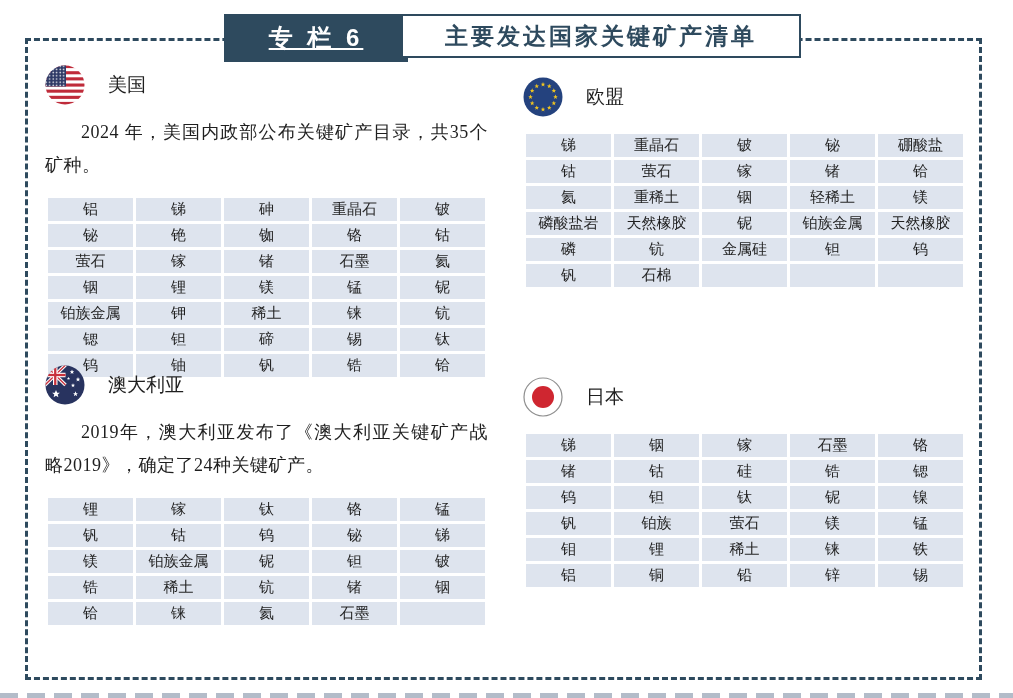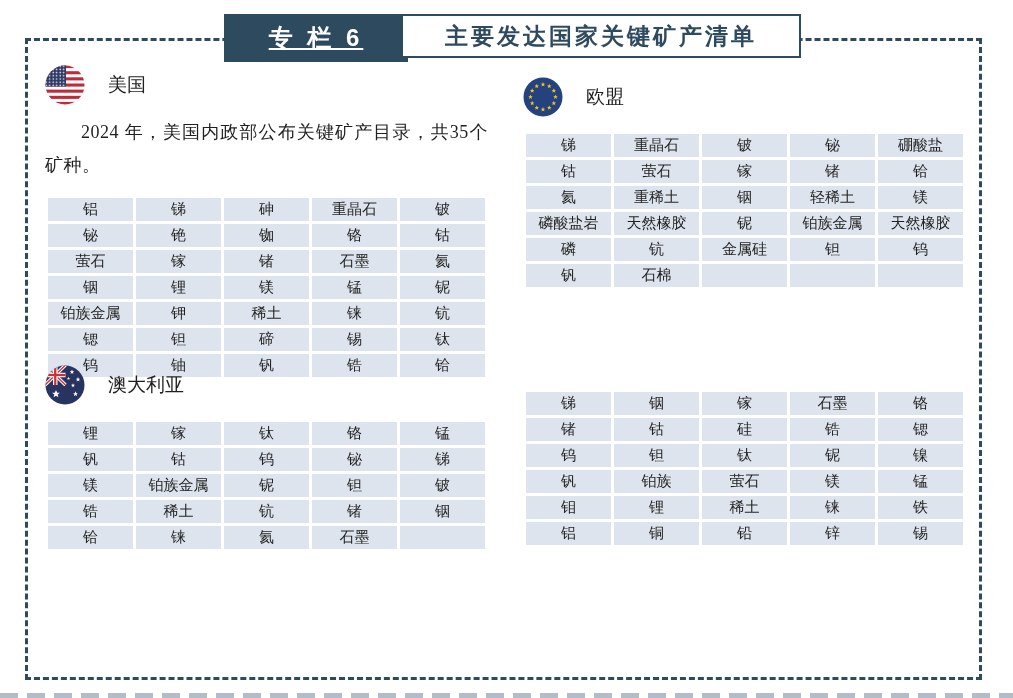--- a/index.html
+++ b/index.html
@@ -249,20 +249,21 @@
           <use href="#auStar" transform="translate(27 7)"></use>
           <use href="#auStar" transform="translate(33 14.5)"></use>
           <use href="#auStar" transform="translate(28 20.5) scale(0.9)"></use>
           <use href="#auStar" transform="translate(23.5 13.5) scale(0.7)"></use>
           <use href="#auStar" transform="translate(30.5 29) scale(1.1)"></use>
         </g>
       </svg>
     </span>
     <span class="country">澳大利亚</span>
   </div>
+  <p class="desc">2019年，澳大利亚发布了《澳大利亚关键矿产战略2019》，确定了24种关键矿产。</p>
   <table class="minerals">
     <tbody>
         <tr>
           <td>锂</td>
           <td>镓</td>
           <td>钛</td>
           <td>铬</td>
           <td>锰</td>
         </tr>
         <tr>
@@ -291,20 +292,29 @@
           <td>铼</td>
           <td>氦</td>
           <td>石墨</td>
           <td></td>
         </tr>
       </tbody>
   </table>
 </section>
 
 <section class="quad" id="q-jp">
+  <div class="sec-head">
+    <span class="flag">
+      <svg viewBox="0 0 40 40" width="40" height="40">
+        <circle cx="20" cy="20" r="19" fill="#fff" stroke="#8f8f8f" stroke-width="1.2"></circle>
+        <circle cx="20" cy="20" r="11" fill="#cf2630"></circle>
+      </svg>
+    </span>
+    <span class="country">日本</span>
+  </div>
   <table class="minerals">
     <tbody>
         <tr>
           <td>锑</td>
           <td>铟</td>
           <td>镓</td>
           <td>石墨</td>
           <td>铬</td>
         </tr>
         <tr>

